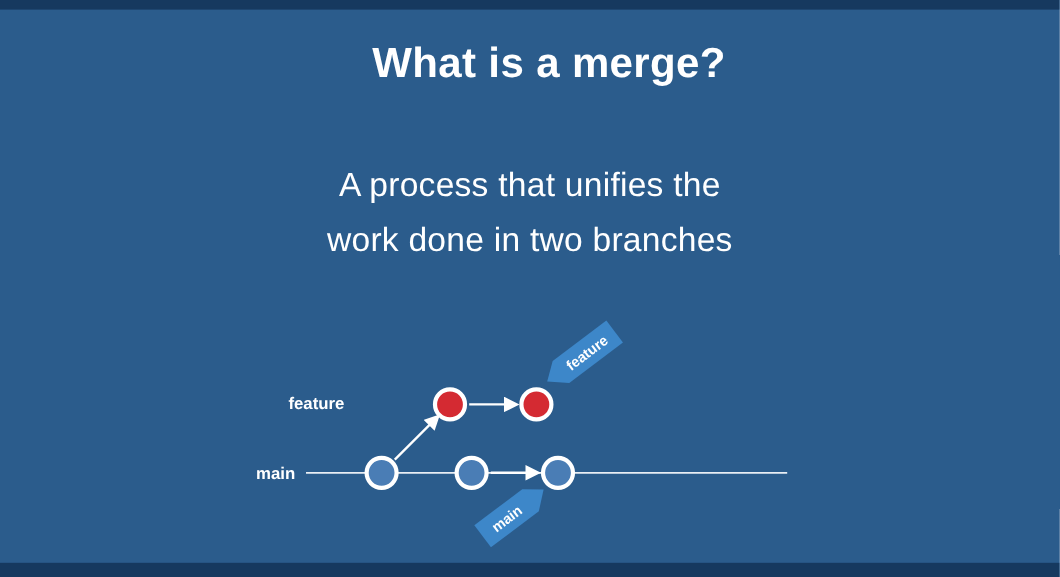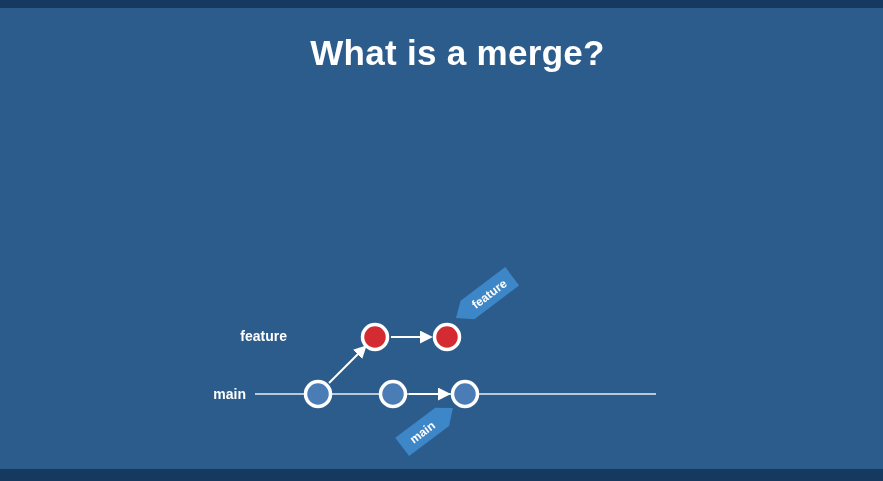--- a/index.html
+++ b/index.html
@@ -56,20 +56,24 @@
 </style>
 </head>
 <body>
 
 <div class="slide">
 
   <div class="band band-top"></div>
 
   <h1 class="title">What is a merge?</h1>
 
+  <p class="subtitle">
+    <span>A process that unifies the</span><br>
+    <span>work done in two branches</span>
+  </p>
 
   <svg class="diagram" width="883" height="481" viewBox="0 0 883 481">
     <defs>
       <marker id="arrow" viewBox="0 0 10 10" refX="7" refY="5" markerWidth="6.5" markerHeight="6.5" orient="auto">
         <path d="M0,0 L10,5 L0,10 z" fill="#ffffff"></path>
       </marker>
     </defs>
 
     <line x1="255" y1="394" x2="656" y2="394" stroke="#e9eef4" stroke-width="1.5"></line>
 

